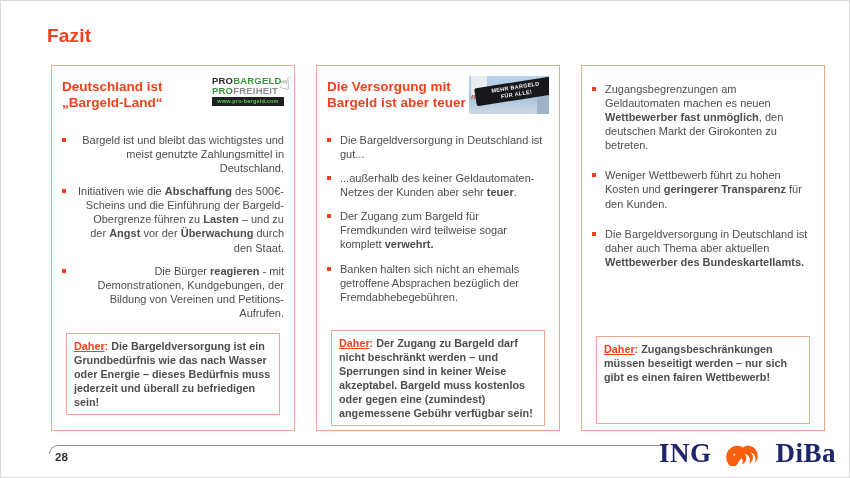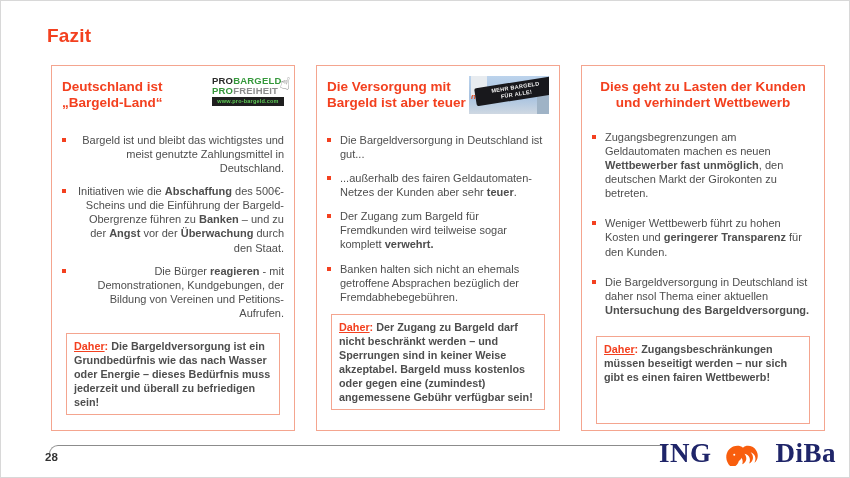--- a/index.html
+++ b/index.html
@@ -49,31 +49,31 @@
   .col2 .bullets li{margin-bottom:10px;}
   .col3 .bullets li{margin-bottom:16px;}
   .col3 .bullets{margin-top:8px;}
   .b{font-weight:bold;}
   
   .daher{
     margin-top:auto;border:1px solid #F4A58F;padding:5px 7px;box-sizing:border-box;
     font-size:10.8px;font-weight:bold;color:#4E4E4E;line-height:1.3;margin-left:4px;margin-right:4px;
   }
   .col1 .daher{min-height:76px;margin-bottom:15px;}
-  .col2 .daher{min-height:92px;margin-bottom:20px;}
+  .col2 .daher{min-height:92px;margin-bottom:4px;}
   .col3 .daher{min-height:88px;margin-bottom:6px;}
   .daher-label{color:#F3401F;text-decoration:underline;}
   .daher-colon{color:#F3401F;}
   
   .footer-line{
     position:absolute;left:48px;top:444px;width:618px;height:9px;
     border-top:1.5px solid #8c8c8c;border-left:1.5px solid #8c8c8c;
     border-top-left-radius:9px;box-sizing:border-box;
   }
-  .page-num{position:absolute;left:44px;top:450px;font-size:11.5px;font-weight:600;color:#333;}
+  .page-num{position:absolute;left:54px;top:450px;font-size:11.5px;font-weight:600;color:#333;}
   .brand{position:absolute;right:13px;top:437px;display:flex;align-items:flex-end;gap:12px;}
   .brand-text{font-family:"Liberation Serif","DejaVu Serif",serif;font-weight:bold;
     font-size:27px;color:#1F2569;letter-spacing:0.5px;}
   .lion{margin:0 1px;}
 </style>
 </head>
 <body>
 
 <h1 class="title">Fazit</h1>
 
@@ -92,21 +92,21 @@
         </div>
         <div class="pb-url">www.pro-bargeld.com</div>
         <span class="pb-thumb">☝</span>
       </div>
     </div>
     <ul class="bullets">
       <li>
           <span><span>Bargeld ist und bleibt das wichtigstes und meist genutzte Zahlungsmittel in Deutschland.</span></span>
         </li>
       <li>
-          <span><span>Initiativen wie die </span><span class="b">Abschaffung</span><span> des 500€-Scheins und die Einführung der Bargeld-Obergrenze führen zu </span><span class="b">Banken</span><span> – und zu der </span><span class="b">Angst</span><span> vor der </span><span class="b">Überwachung</span><span> durch den Staat.</span></span>
+          <span><span>Initiativen wie die </span><span class="b">Abschaffung</span><span> des 500€-Scheins und die Einführung der Bargeld-Obergrenze führen zu </span><span class="b">Lasten</span><span> – und zu der </span><span class="b">Angst</span><span> vor der </span><span class="b">Überwachung</span><span> durch den Staat.</span></span>
         </li>
       <li>
           <span><span>Die Bürger </span><span class="b">reagieren</span><span> - mit Demonstrationen, Kundgebungen, der Bildung von Vereinen und Petitions-Aufrufen.</span></span>
         </li>
     </ul>
     <div class="daher">
       <span class="daher-label">Daher</span><span class="daher-colon">:</span><span><span> Die Bargeldversorgung ist ein Grundbedürfnis wie das nach Wasser oder Energie – dieses Bedürfnis muss jederzeit und überall zu befriedigen sein!</span></span>
     </div>
   </section>
 
@@ -124,50 +124,44 @@
           <div>MEHR BARGELD</div>
           <div>FÜR ALLE!</div>
         </div>
       </div>
     </div>
     <ul class="bullets">
       <li>
           <span><span>Die Bargeldversorgung in Deutschland ist gut...</span></span>
         </li>
       <li>
-          <span><span>...außerhalb des fairen Geldautomaten-Netzes der Kunden aber sehr </span><span class="b">teuer</span><span>.</span></span>
+          <span><span>...außerhalb des keiner Geldautomaten-Netzes der Kunden aber sehr </span><span class="b">teuer</span><span>.</span></span>
         </li>
       <li>
           <span><span>Der Zugang zum Bargeld für Fremdkunden wird teilweise sogar komplett </span><span class="b">verwehrt.</span></span>
         </li>
       <li>
           <span><span>Banken halten sich nicht an ehemals getroffene Absprachen bezüglich der Fremdabhebegebühren.</span></span>
         </li>
     </ul>
     <div class="daher">
       <span class="daher-label">Daher</span><span class="daher-colon">:</span><span><span> Der Zugang zu Bargeld darf nicht beschränkt werden – und Sperrungen sind in keiner Weise akzeptabel. Bargeld muss kostenlos oder gegen eine (zumindest) angemessene Gebühr verfügbar sein!</span></span>
     </div>
   </section>
 
   <section class="col col3">
-    <div class="col-head">
-      <div class="head-text head-center">
-        <div>Dies geht zu Lasten der Kunden</div>
-        <div>und verhindert Wettbewerb</div>
-      </div>
-    </div>
     <ul class="bullets">
       <li>
           <span><span>Zugangsbegrenzungen am Geldautomaten machen es neuen </span><span class="b">Wettbewerber fast unmöglich</span><span>, den deutschen Markt der Girokonten zu betreten.</span></span>
         </li>
       <li>
           <span><span>Weniger Wettbewerb führt zu hohen Kosten und </span><span class="b">geringerer Transparenz</span><span> für den Kunden.</span></span>
         </li>
       <li>
-          <span><span>Die Bargeldversorgung in Deutschland ist daher nsol Thema einer aktuellen </span><span class="b">Untersuchung des Bargeldversorgung.</span></span>
+          <span><span>Die Bargeldversorgung in Deutschland ist daher auch Thema aber aktuellen </span><span class="b">Wettbewerber des Bundeskartellamts.</span></span>
         </li>
     </ul>
     <div class="daher">
       <span class="daher-label">Daher</span><span class="daher-colon">:</span><span><span> Zugangsbeschränkungen müssen beseitigt werden – nur sich gibt es einen fairen Wettbewerb!</span></span>
     </div>
   </section>
 
 </div>
 
 <div class="footer-line"></div>

